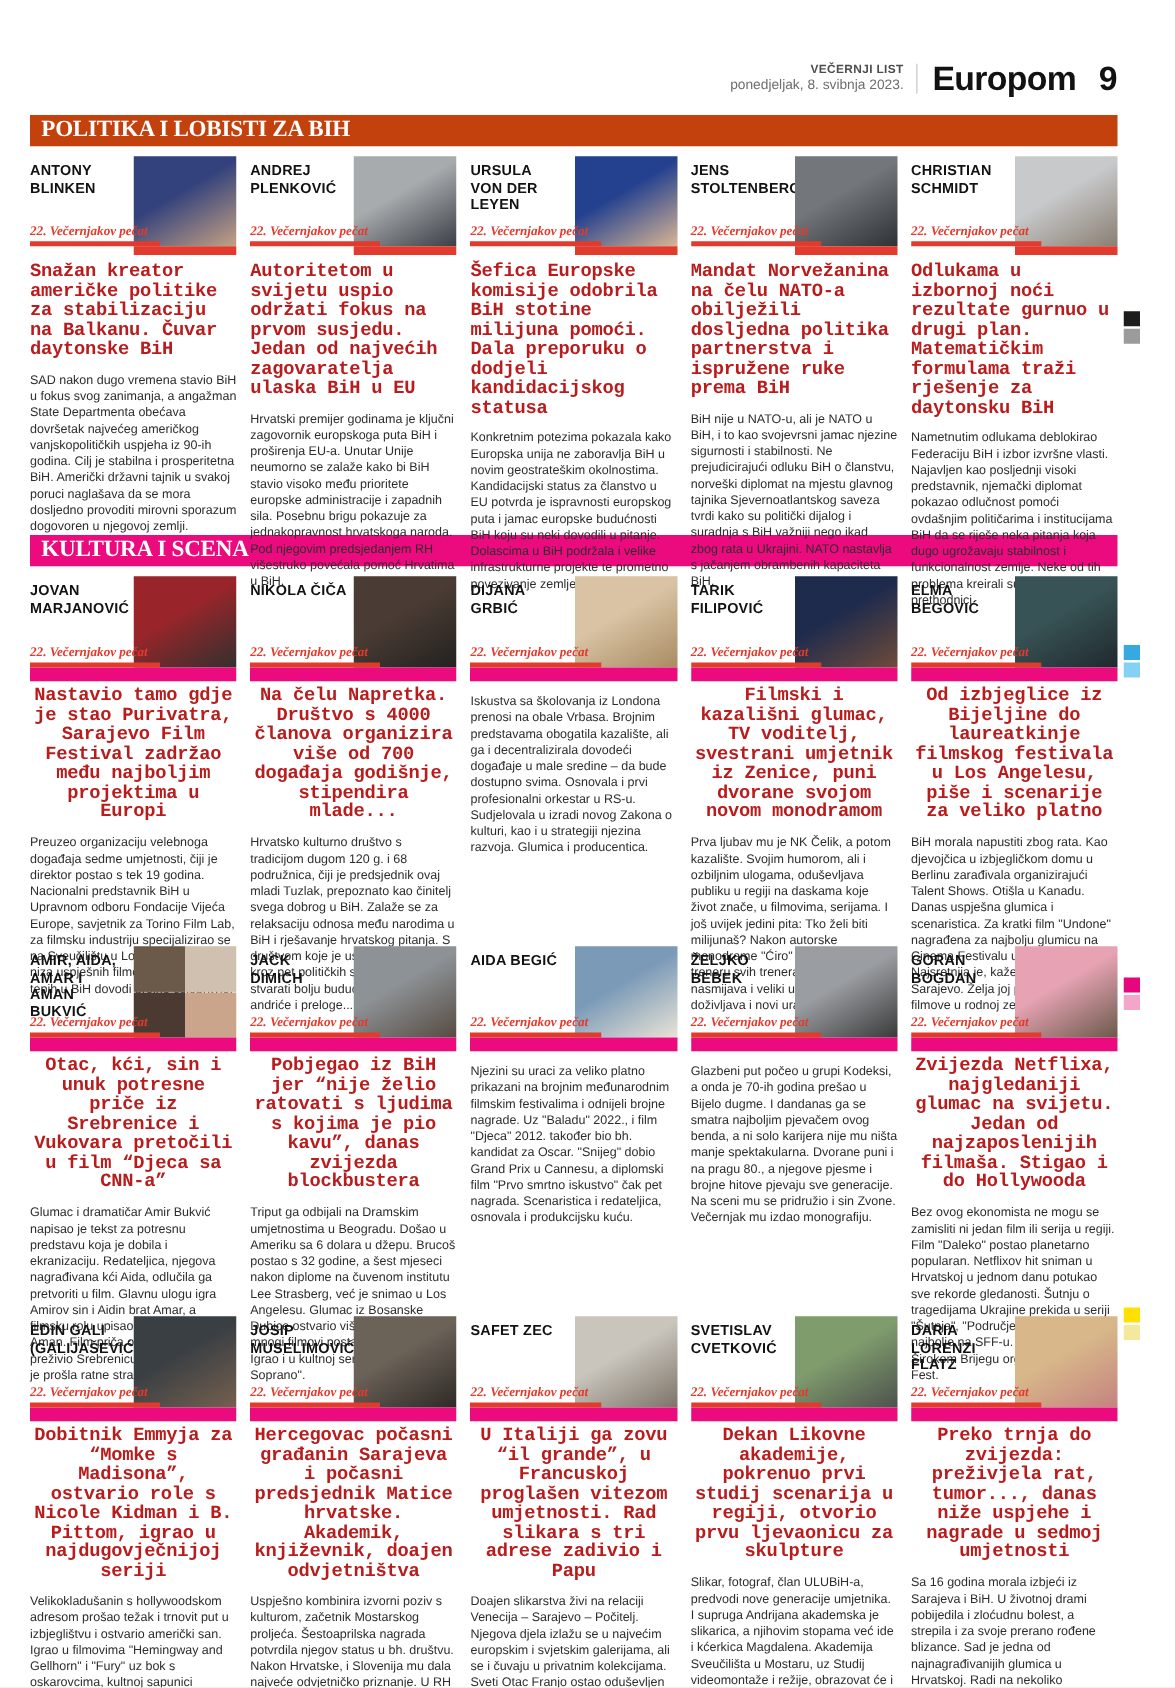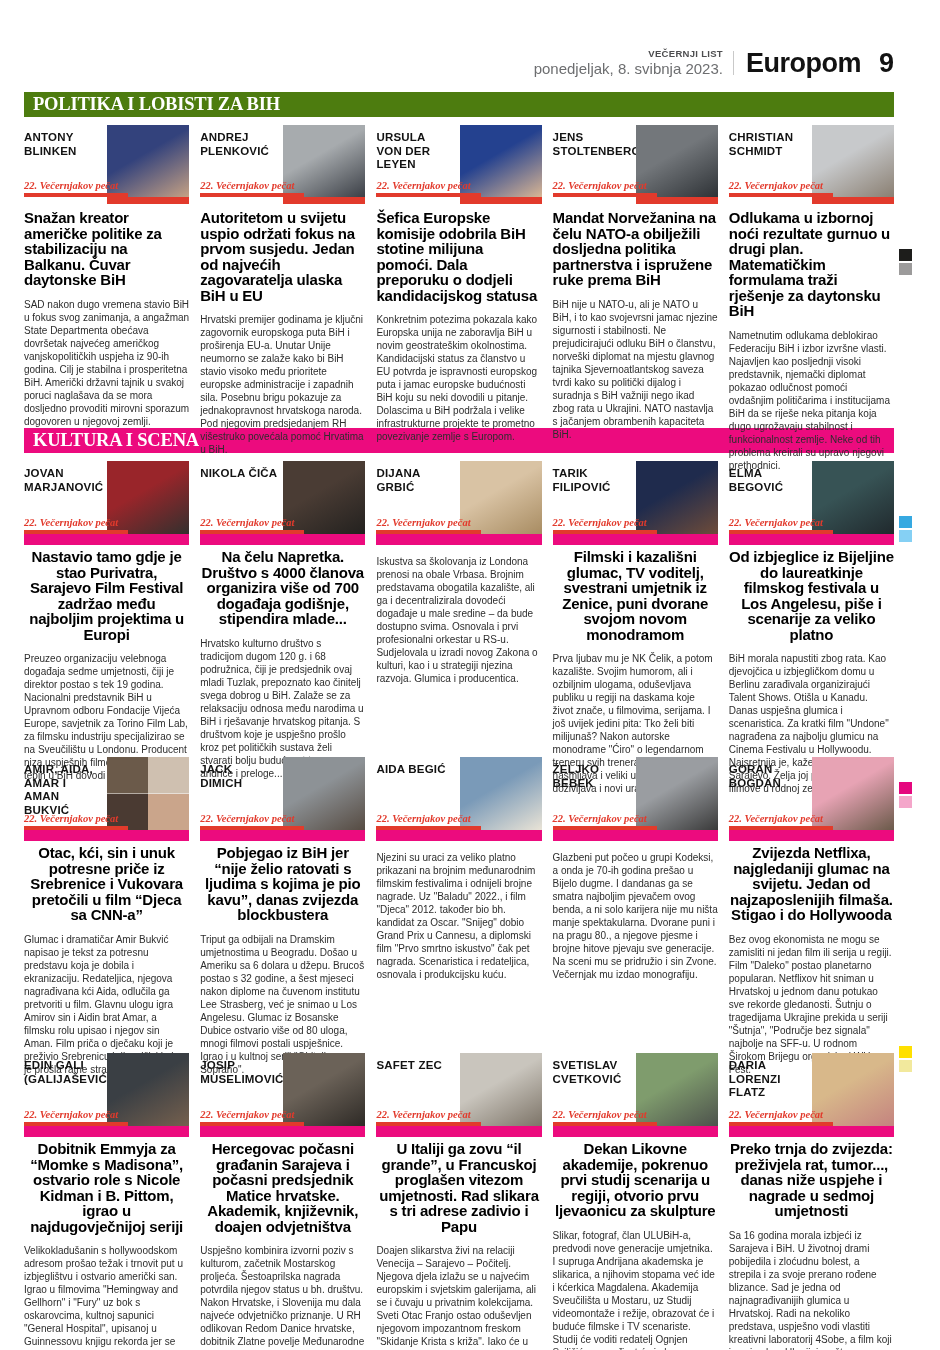--- a/index.html
+++ b/index.html
@@ -14,21 +14,21 @@
   }
   .content { position: absolute; left: 24px; top: 46px; width: 870px; }
 
   
   .page-header {
     display: flex; justify-content: flex-end; align-items: center;
     height: 34px; margin-bottom: 12px;
   }
   .masthead { text-align: right; line-height: 1.15; }
   .masthead-name { font-size: 9.5px; font-weight: bold; color: #4d4d4f; letter-spacing: .3px; }
-  .masthead-date { font-size: 15px; color: #6d6e70; }
+  .masthead-date { font-size: 11px; color: #6d6e70; }
   .header-divider { width: 1px; height: 24px; background: #c9c9c9; margin: 0 12px 0 10px; }
   .section-name { font-size: 27px; font-weight: bold; color: #121212; letter-spacing: -0.5px; }
   .page-number { font-size: 27px; font-weight: bold; color: #121212; margin-left: 18px; }
 
   
   .band-title {
     height: 25px; line-height: 25px;
     color: #fff; font-family: "Liberation Serif", serif;
     font-weight: bold; font-size: 18.5px; letter-spacing: -0.2px;
     padding-left: 9px; margin-bottom: 8px;
@@ -67,22 +67,22 @@
     font-style: italic; font-weight: bold;
     font-size: 10.5px; line-height: 1;
     padding: 0 10px 2px 0;
     border-bottom: 4px solid #e23a2c;
     white-space: nowrap;
   }
   .band.politika .pecat { bottom: 7px; }
   .band.kultura  .pecat { bottom: 11px; }
 
   .headline {
-    font-family: Liberation Sans, sans-serif;
-    font-weight: bold; color: #000000;
+    font-family: Liberation Mono, monospace;
+    font-weight: bold; color: #b91c1c;
     font-size: 15px; line-height: 15.5px; letter-spacing: -0.2px;
     margin-top: 6px;
   }
   .band.kultura .headline { margin-top: 4px; text-align: center; }
   .body-text {
     margin-top: 10px;
     font-size: 10px; line-height: 13px; color: #2d2d2d;
     text-align: left;
   }
 
@@ -101,21 +101,21 @@
         <div class="masthead-name">VEČERNJI LIST</div>
         <div class="masthead-date">ponedjeljak, 8. svibnja 2023.</div>
       </div>
       <div class="header-divider"></div>
       <div class="section-name">Europom</div>
       <div class="page-number">9</div>
     </header>
 
     <main id="bands">
         <section class="band politika">
-    <h2 class="band-title" style="background: #4d7c0f;">POLITIKA I LOBISTI ZA BIH</h2>
+    <h2 class="band-title" style="background: #c2410c;">POLITIKA I LOBISTI ZA BIH</h2>
     <div class="cards">
             <article class="card">
     <div class="card-head">
       <div class="person-name">ANTONY BLINKEN</div>
       <div class="photo" style="background: linear-gradient(150deg, rgb(51, 66, 124) 0%, rgb(51, 66, 124) 42%, rgb(197, 161, 132) 100%);"></div>
       <div class="head-bar" style="background: rgb(226, 58, 44);"></div>
       <div class="pecat" style="color: rgb(226, 58, 44); border-bottom-color: rgb(226, 58, 44);">22. Večernjakov pečat</div>
     </div>
     <h3 class="headline">Snažan kreator američke politike za stabilizaciju na Balkanu. Čuvar daytonske BiH</h3>
     <p class="body-text">SAD nakon dugo vremena stavio BiH u fokus svog zanimanja, a angažman State Departmenta obećava dovršetak najvećeg američkog vanjskopolitičkih uspjeha iz 90-ih godina. Cilj je stabilna i prosperitetna BiH. Američki državni tajnik u svakoj poruci naglašava da se mora dosljedno provoditi mirovni sporazum dogovoren u njegovoj zemlji.</p>

